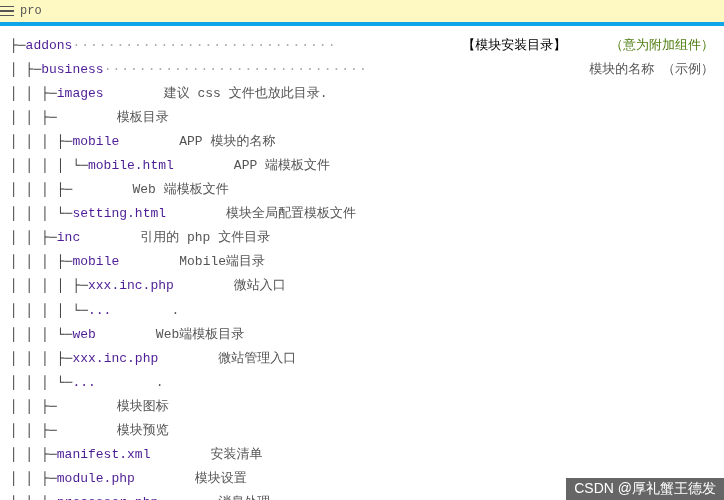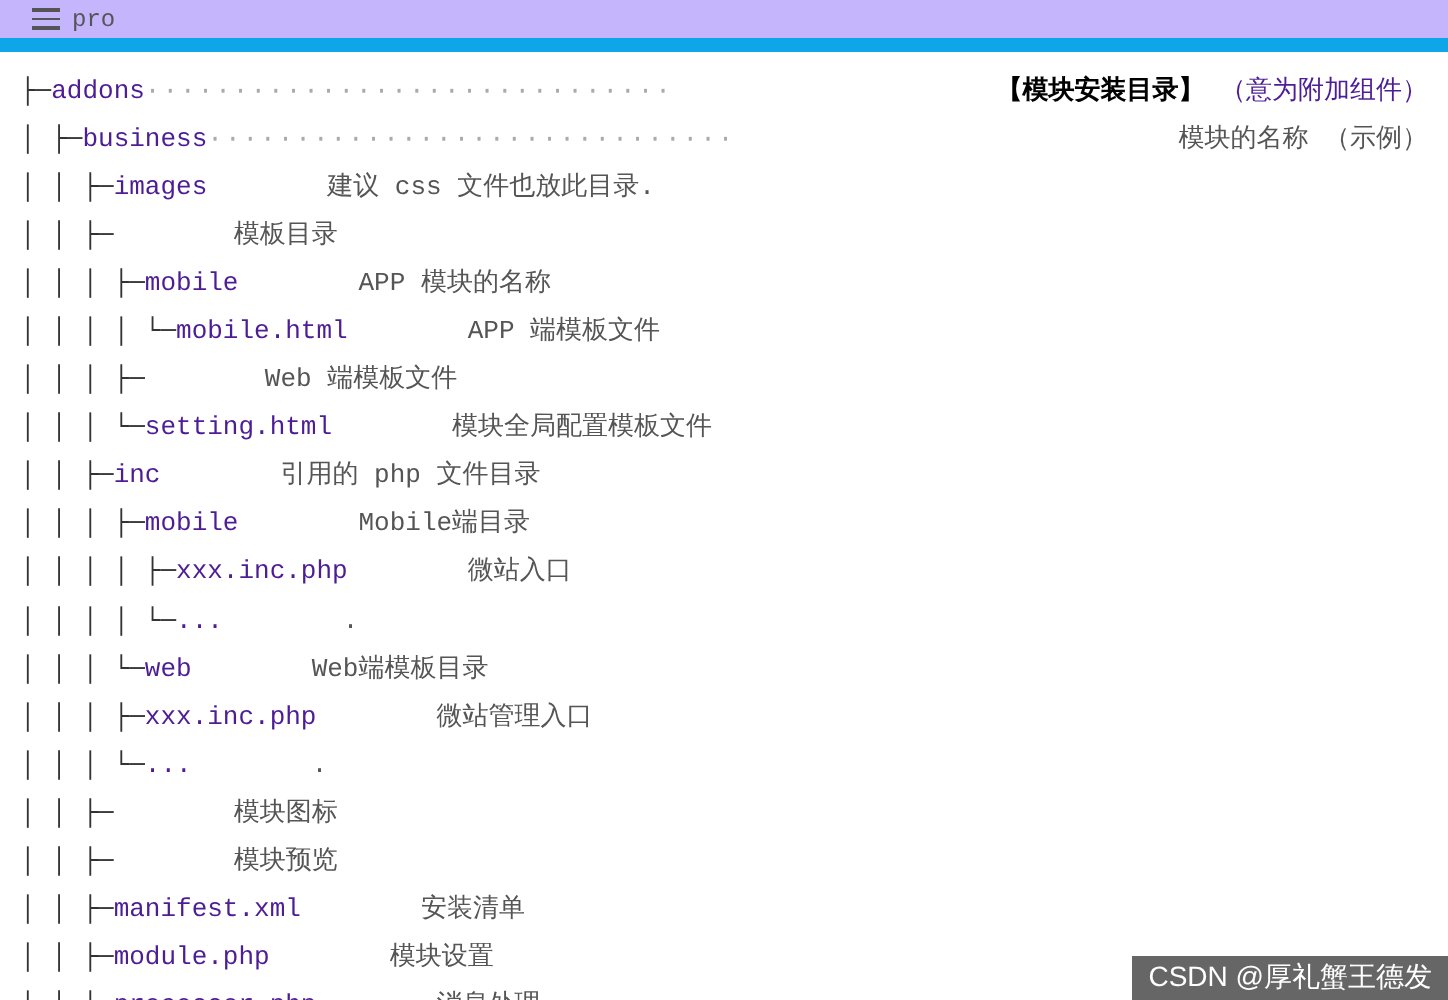--- a/index.html
+++ b/index.html
@@ -6,23 +6,23 @@
     body {
       background: #ffffff;
       font-family: 'Courier New', Consolas, monospace;
       font-size: 13px;
       color: #333;
       width: 724px;
       min-height: 500px;
       overflow: hidden;
     }
     .top-bar {
-      background: #c4b5fd;
-      border-bottom: 7px solid #0ea5e9;
-      padding: 4px 16px;
+      background: #fef9c3;
+      border-bottom: 4px solid #0ea5e9;
+      padding: 4px 0;
       display: flex;
       align-items: center;
       gap: 6px;
       height: 26px;
     }
     .hamburger {
       display: flex;
       flex-direction: column;
       gap: 3px;
       cursor: pointer;
@@ -64,24 +64,25 @@
       white-space: nowrap;
       min-width: 20px;
     }
     .comment {
       color: #555;
       white-space: nowrap;
       flex-shrink: 0;
     }
     .comment .bracket {
       color: #000;
-      font-weight: bold;
+      font-weight: normal;
     }
     .comment .paren {
-      color: #4c1d95;
+      color: #4d7c0f;
+      margin-left: 36px;
     }
     .bottom-bar {
       position: fixed;
       bottom: 0;
       right: 0;
       background: rgba(0,0,0,0.6);
       color: #fff;
       font-size: 14px;
       padding: 2px 8px;
       font-family: Arial, sans-serif;

